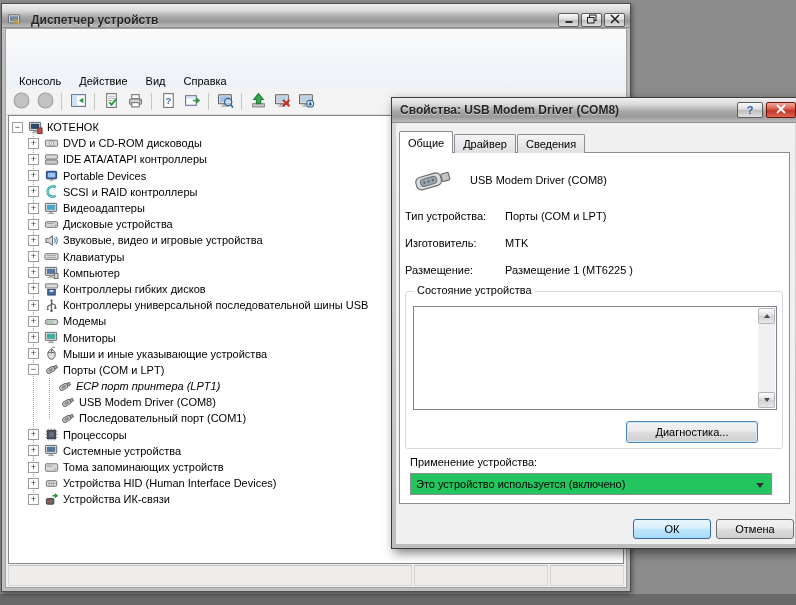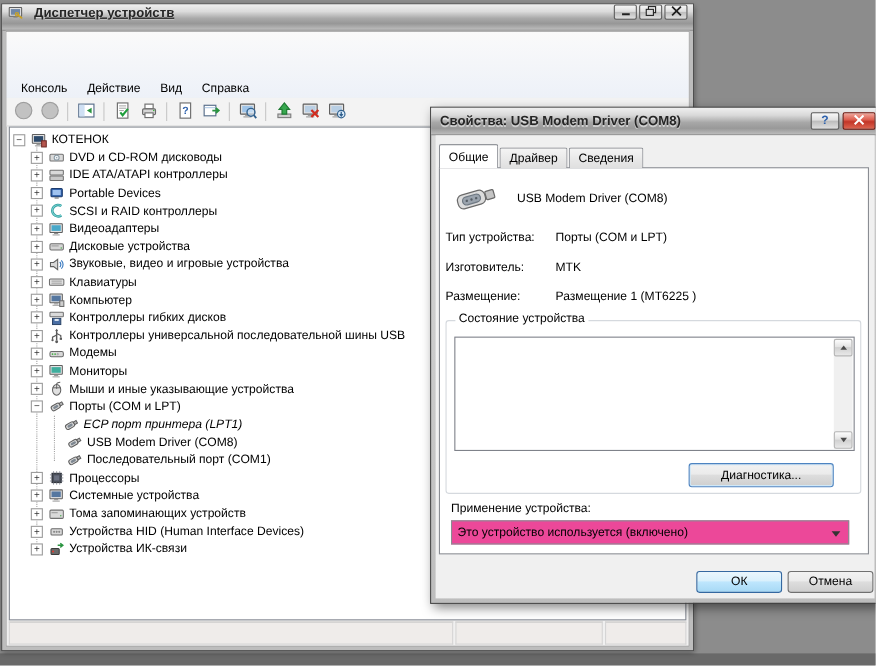--- a/index.html
+++ b/index.html
@@ -4,23 +4,23 @@
 <style>
   html,body{margin:0;padding:0;}
   .stage{position:relative;width:796px;height:605px;background:#8c8c8c;overflow:hidden;
          font-family:"Liberation Sans",sans-serif;font-size:11px;color:#000;-webkit-font-smoothing:antialiased;}
   .bottom-strip{position:absolute;left:0;top:594px;width:796px;height:11px;background:#696969;}
 
   
   .main-window{position:absolute;left:1px;top:3px;width:630px;height:589px;
     border:1px solid #4f4f4f;background:#bdbdbd;box-shadow:1px 2px 5px rgba(0,0,0,.45);
     display:flex;flex-direction:column;box-sizing:border-box;}
-  .titlebar{flex:0 0 23px;display:flex;align-items:flex-start;gap:5px;padding:0 5px;
+  .titlebar{flex:0 0 23px;display:flex;align-items:flex-end;gap:5px;padding:0 5px;
     background:linear-gradient(180deg,#efefef 0%,#dbdbdb 28%,#a9a9a9 55%,#979797 76%,#bdbdbd 100%);
-    border-bottom:1px solid #8d8d8d;text-decoration:underline;}
+    border-bottom:1px solid #8d8d8d;}
   .title-text{flex:1;font-size:12px;font-weight:bold;color:#262626;text-shadow:0 1px 0 rgba(255,255,255,.5);
     white-space:nowrap;overflow:hidden;}
   .win-controls{display:flex;gap:2px;}
   .win-btn{width:21px;height:14px;display:flex;align-items:center;justify-content:center;
     border:1px solid #5f5f5f;border-radius:2px;box-sizing:border-box;
     background:linear-gradient(#f8f8f8,#dedede 45%,#bcbcbc 50%,#e0e0e0);}
   .frame-body{flex:1;margin:0 3px 3px;background:#f0f0f0;border:1px solid #a2a2a2;
     display:flex;flex-direction:column;min-height:0;}
   .menubar{flex:0 0 20px;display:flex;align-items:center;padding:0 4px;
     background:linear-gradient(#fafafa,#edf1f8);}
@@ -86,21 +86,21 @@
   .sb-btn.up{top:0;} .sb-btn.down{bottom:0;}
   .tri-up{width:0;height:0;border-left:3.5px solid transparent;border-right:3.5px solid transparent;border-bottom:4.5px solid #4a4a4a;}
   .tri-down{width:0;height:0;border-left:3.5px solid transparent;border-right:3.5px solid transparent;border-top:4.5px solid #4a4a4a;}
   .btn{display:flex;align-items:center;justify-content:center;box-sizing:border-box;
     border:1px solid #707070;border-radius:3px;
     background:linear-gradient(#f2f2f2,#ebebeb 45%,#dddddd 50%,#cfcfcf);}
   .diag-btn{position:absolute;left:220px;top:129px;width:132px;height:22px;
     border:1px solid #4d84c1;box-shadow:inset 0 0 0 1px #cfe8f8;}
   .usage-label{position:absolute;left:10px;top:303px;}
   .combo{position:absolute;left:10px;top:320px;width:362px;height:22px;box-sizing:border-box;
-    background:#ec4899;border:1px solid #8a8d93;display:flex;align-items:center;padding:0 20px 0 5px;}
+    background:#22c55e;border:1px solid #8a8d93;display:flex;align-items:center;padding:0 20px 0 5px;}
   .combo-arrow{position:absolute;right:7px;top:9px;width:0;height:0;
     border-left:4px solid transparent;border-right:4px solid transparent;border-top:5px solid #333;}
   .ok-btn{position:absolute;left:237px;top:396px;width:78px;height:20px;
     border:1px solid #3568a0;background:linear-gradient(#eaf6fd,#d9f0fc 45%,#bee6fd 50%,#a7d9f5);}
   .cancel-btn{position:absolute;left:320px;top:396px;width:78px;height:20px;}
 </style>
 </head>
 <body>
 
 <div class="stage">

